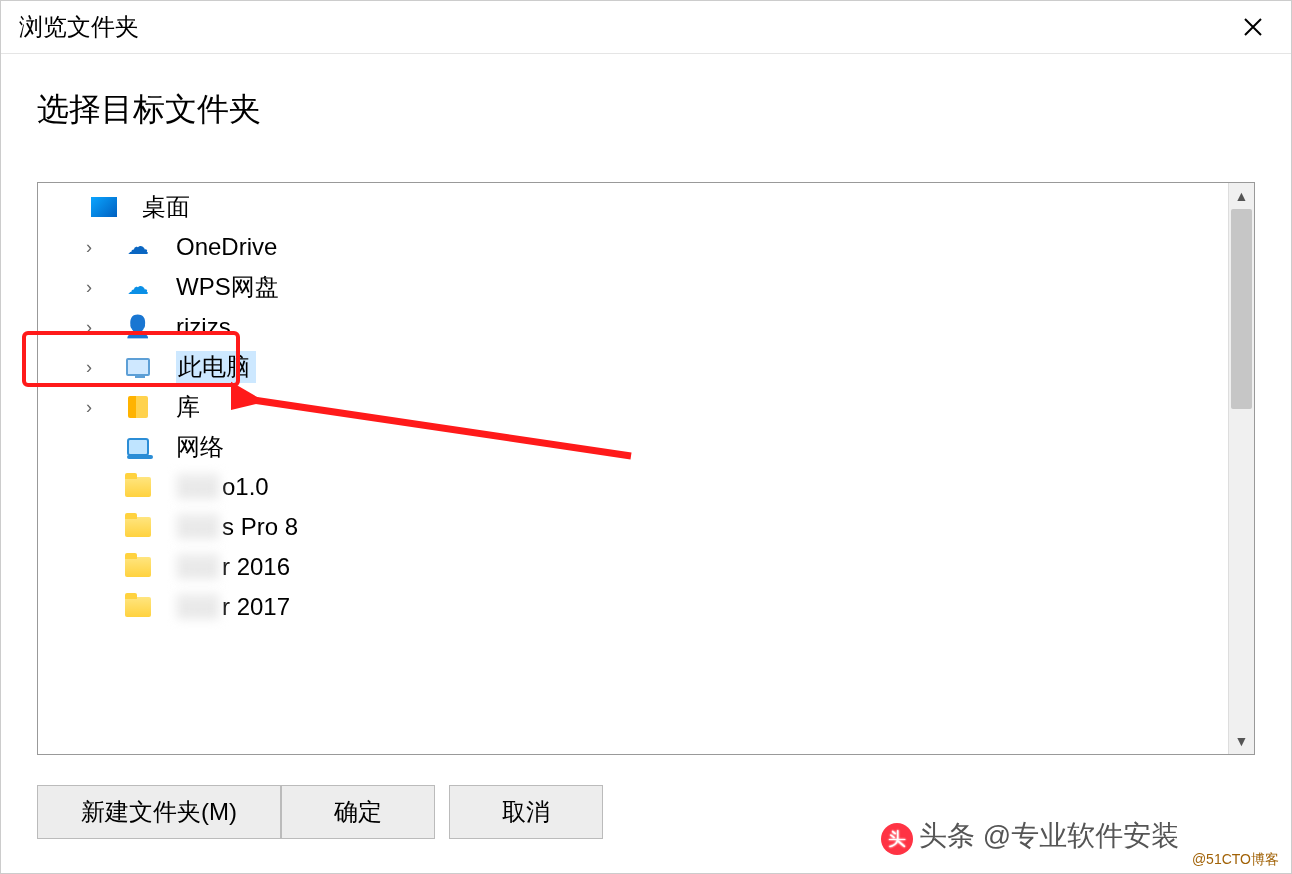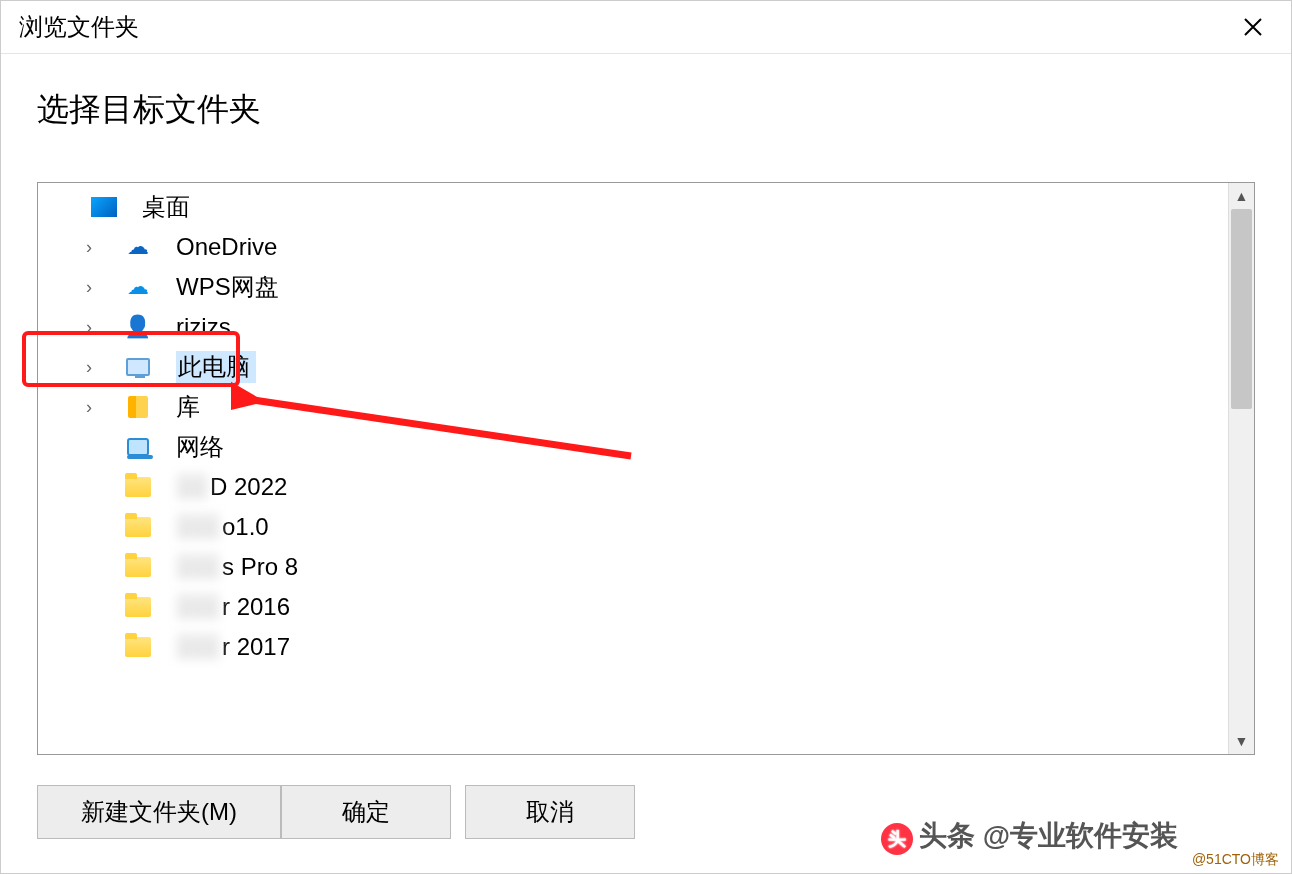--- a/index.html
+++ b/index.html
@@ -145,29 +145,29 @@
   .btn {
     height: 54px;
     font-size: 24px;
     background: #ededed;
     border: 1px solid #bbb;
     cursor: pointer;
     display: flex; align-items: center; justify-content: center;
   }
   .btn-new { width: 244px; }
   .btn-right-group { display:flex; gap:14px; }
-  .btn-ok, .btn-cancel { width: 170px; }
+  .btn-ok, .btn-cancel { width: 154px; }
   .selected-bg {
     background: #cde8ff;
     border-radius: 0;
     padding: 0 6px 0 2px;
   }
   .watermark-top {
     position:absolute; bottom:18px; left:880px;
-    font-size:28px; color:#555; font-weight:700;
+    font-size:28px; color:#555; font-weight:400;
     text-shadow: 0 0 2px #fff, 0 0 2px #fff;
     pointer-events:none;
   }
   .watermark-top .logo {
     display:inline-flex; width:32px; height:32px; border-radius:50%;
     background:#ff3344; color:#fff; align-items:center; justify-content:center;
     font-size:18px; margin-right:6px;
   }
   .watermark-bottom {
     position:absolute; bottom:4px; right:12px;
@@ -241,27 +241,20 @@
           <span class="icon-box">
             <span class="net-ico"></span>
           </span>
           <span class="label-txt">网络</span>
         </div>
         <div class="tree-item indent-2">
           <span class="exp none"></span>
           <span class="icon-box">
             <span class="folder-ico"></span>
           </span>
-          <span class="label-txt"><span class="blur-part">xx</span>D 2022</span>
-        </div>
-        <div class="tree-item indent-2">
-          <span class="exp none"></span>
-          <span class="icon-box">
-            <span class="folder-ico"></span>
-          </span>
           <span class="label-txt"><span class="blur-part">xxx</span>o1.0</span>
         </div>
         <div class="tree-item indent-2">
           <span class="exp none"></span>
           <span class="icon-box">
             <span class="folder-ico"></span>
           </span>
           <span class="label-txt"><span class="blur-part">xxx</span>s Pro 8</span>
         </div>
         <div class="tree-item indent-2">

